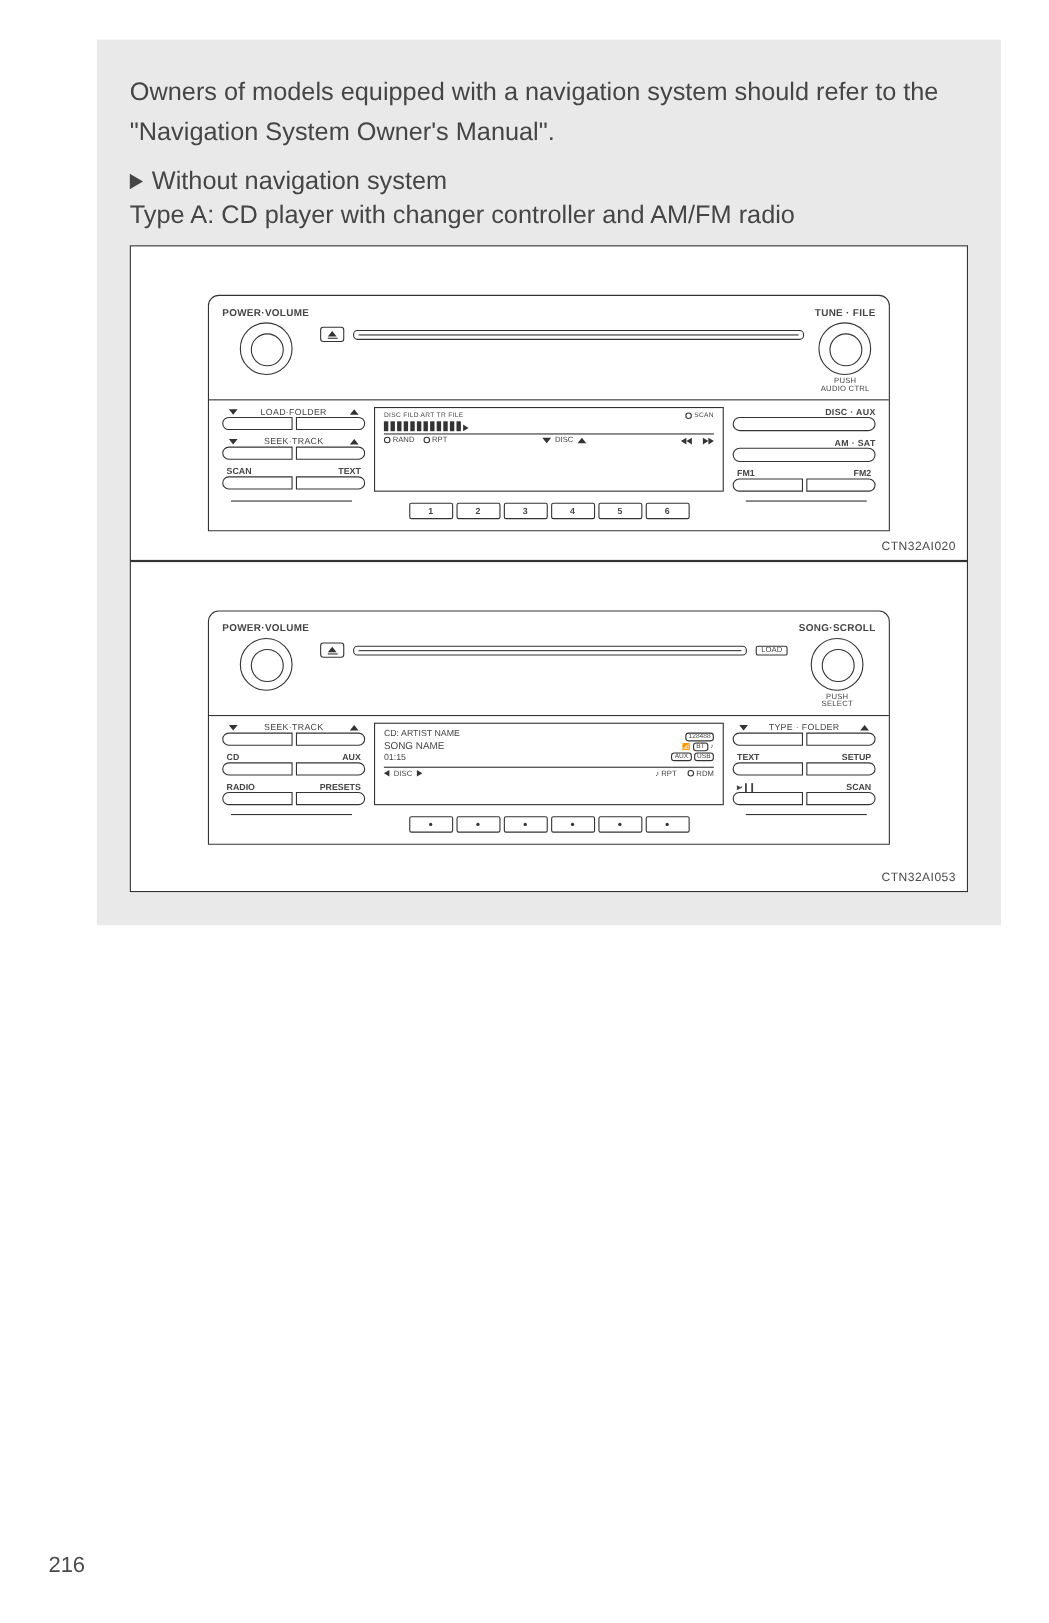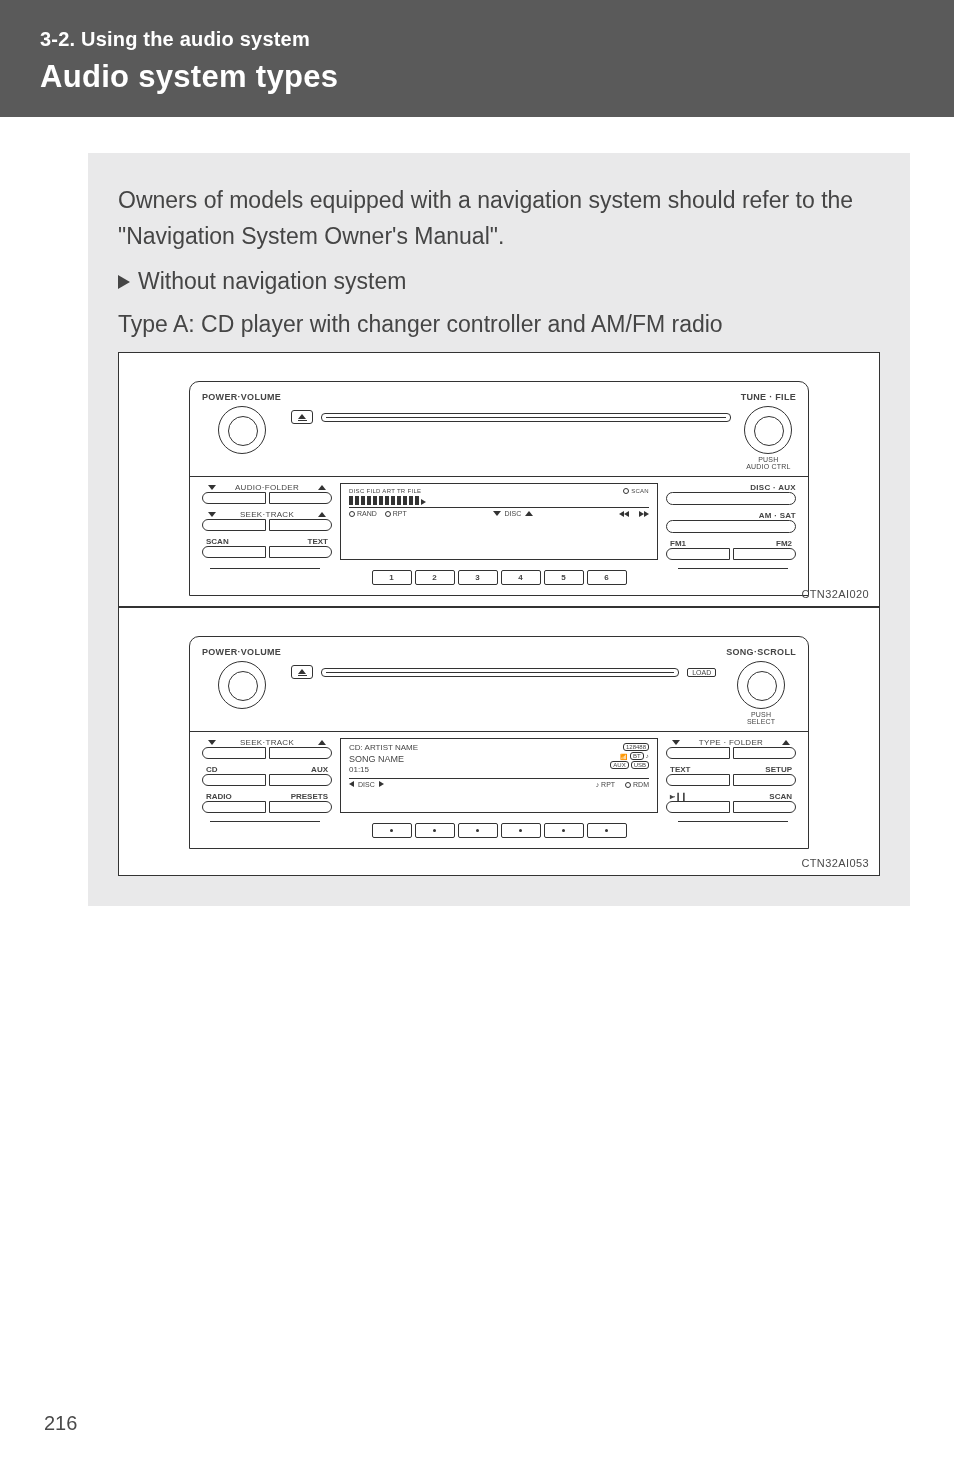--- a/index.html
+++ b/index.html
@@ -13,28 +13,28 @@
 
   
   .body-outer { flex: 1; display: flex; flex-direction: column; }
   .content { background: #e9e9ea; margin: 36px 44px 0 88px; padding: 30px 30px 30px 30px; flex: 0 0 auto; color: #454545; }
   .content p, .content .line { font-size: 23px; line-height: 1.55; }
   .bullet-row { display: flex; align-items: center; margin-top: 6px; margin-bottom: 2px; }
   .bullet-row:first-child { margin-top: 0; }
   .tri { width: 0; height: 0; border-top: 7px solid transparent; border-bottom: 7px solid transparent; border-left: 12px solid #454545; margin-right: 8px; flex: 0 0 auto; }
   .bullet-text { font-size: 23px; }
   .para { font-size: 23px; line-height: 1.55; margin-bottom: 14px; }
-  .type-label { font-size: 23px; margin-bottom: 14px; margin-top: 16px; }
+  .type-label { font-size: 23px; margin-bottom: 14px; margin-top: 4px; }
   .gap-top { margin-top: 18px; }
 
   .figure { background: #fff; border: 1px solid #333; position: relative; padding: 28px 60px 10px 60px; }
   .fig-id { position: absolute; right: 10px; bottom: 6px; font-size: 11px; color: #4a4a4a; letter-spacing: 0.4px; }
 
   
-  .radio-unit { width: 620px; margin: 0 auto; border: 1px solid #333; border-top-left-radius: 10px; border-top-right-radius: 10px; }
+  .radio-unit { width: 620px; margin: 16px auto; border: 1px solid #333; border-top-left-radius: 10px; border-top-right-radius: 10px; }
 
   .ru-top { display: flex; align-items: flex-start; padding: 10px 12px 6px 12px; position: relative; }
   .knob-col { display: flex; flex-direction: column; align-items: center; }
   .knob-label-top { font-size: 9px; font-weight: bold; letter-spacing: 0.3px; margin-bottom: 4px; white-space: nowrap; }
   .knob { width: 48px; height: 48px; border: 1.2px solid #333; border-radius: 50%; position: relative; }
   .knob::after { content: ""; position: absolute; width: 28px; height: 28px; border: 1px solid #333; border-radius: 50%; top: 9px; left: 9px; }
   .knob-sub { font-size: 7px; letter-spacing: 0.2px; margin-top: 2px; line-height: 1; text-align: center; white-space: nowrap; }
   .knob-sub.stack span { display:block; }
 
   .slot-col { flex: 1; display: flex; flex-direction: column; align-items: stretch; padding: 18px 10px 0 10px; }
@@ -73,21 +73,21 @@
   .ru-bot { display:flex; justify-content:center; gap:3px; padding: 2px 0 10px 0; }
   .num-btn { width:40px; height:15px; border:1px solid #333; border-radius:2px; display:flex; align-items:center; justify-content:center; font-size:8px; font-weight:bold; }
   .ru-bot-wrap { position:relative; }
   .ru-bot-wrap::before, .ru-bot-wrap::after {
     content:""; position:absolute; top:0; width:110px; height:1px; background:#333;
   }
   .ru-bot-wrap::before { left:20px; }
   .ru-bot-wrap::after { right:20px; }
 
   
-  .screenB .song-area { display:flex; justify-content:space-between; align-items:flex-start; }
+  .screenB .song-area { display:flex; justify-content:space-between; align-items:center; }
   .screenB .song-titles { font-size:8px; line-height:1.3; }
   .screenB .song-titles .n1 { font-size:8px; }
   .screenB .song-titles .n2 { font-size:9px; }
   .screenB .icons-col { display:flex; flex-direction:column; align-items:flex-end; gap:1px; }
   .mini-pill { font-size:6px; border:1px solid #333; border-radius:3px; padding:0 2px; }
   .screenB .disc-row { display:flex; justify-content:space-between; align-items:center; border-top:1px solid #333; padding-top:2px; font-size:7px; }
   .tri-sm-l { width:0;height:0;border-top:3px solid transparent;border-bottom:3px solid transparent;border-right:5px solid #333; display:inline-block; }
   .tri-sm-r { width:0;height:0;border-top:3px solid transparent;border-bottom:3px solid transparent;border-left:5px solid #333; display:inline-block; }
   .circ { width:6px;height:6px;border:1px solid #333;border-radius:50%;display:inline-block; vertical-align:middle; }
   .note { font-size:7px; }
@@ -103,24 +103,20 @@
   .rew .t { border-right:5px solid #333; }
   .ffw { display:inline-flex; }
   .ffw .t { border-left:5px solid #333; }
 
   .pp { font-size:8px; letter-spacing:-1px; font-weight:bold; }
 </style>
 </head>
 <body>
 
 <div class="page">
-  <div class="header-band">
-    <div class="header-section">3-2. Using the audio system</div>
-    <div class="header-title">Audio system types</div>
-  </div>
 
   <div class="body-outer">
     <div class="content">
 
       <p class="para">Owners of models equipped with a navigation system should refer to the "Navigation System Owner's Manual".</p>
 
       <div class="bullet-row">
         <span class="tri"></span>
         <span class="bullet-text">Without navigation system</span>
       </div>
@@ -153,21 +149,21 @@
                 <span>AUDIO CTRL</span>
               </div>
             </div>
           </div>
 
           <div class="ru-mid">
             <div class="left-btns">
               <div>
                 <div class="btn-pair-label">
                     <span class="chev-down"></span>
-                    <span>AUDIO·FOLDER</span>
+                    <span>LOAD·FOLDER</span>
                     <span class="chev-up"></span>
                   </div>
                 <div class="btn-pair">
                     <div class="pill-half l"></div>
                     <div class="pill-half r"></div>
                   </div>
               </div>
               <div>
                 <div class="btn-pair-label">
                     <span class="chev-down"></span>

